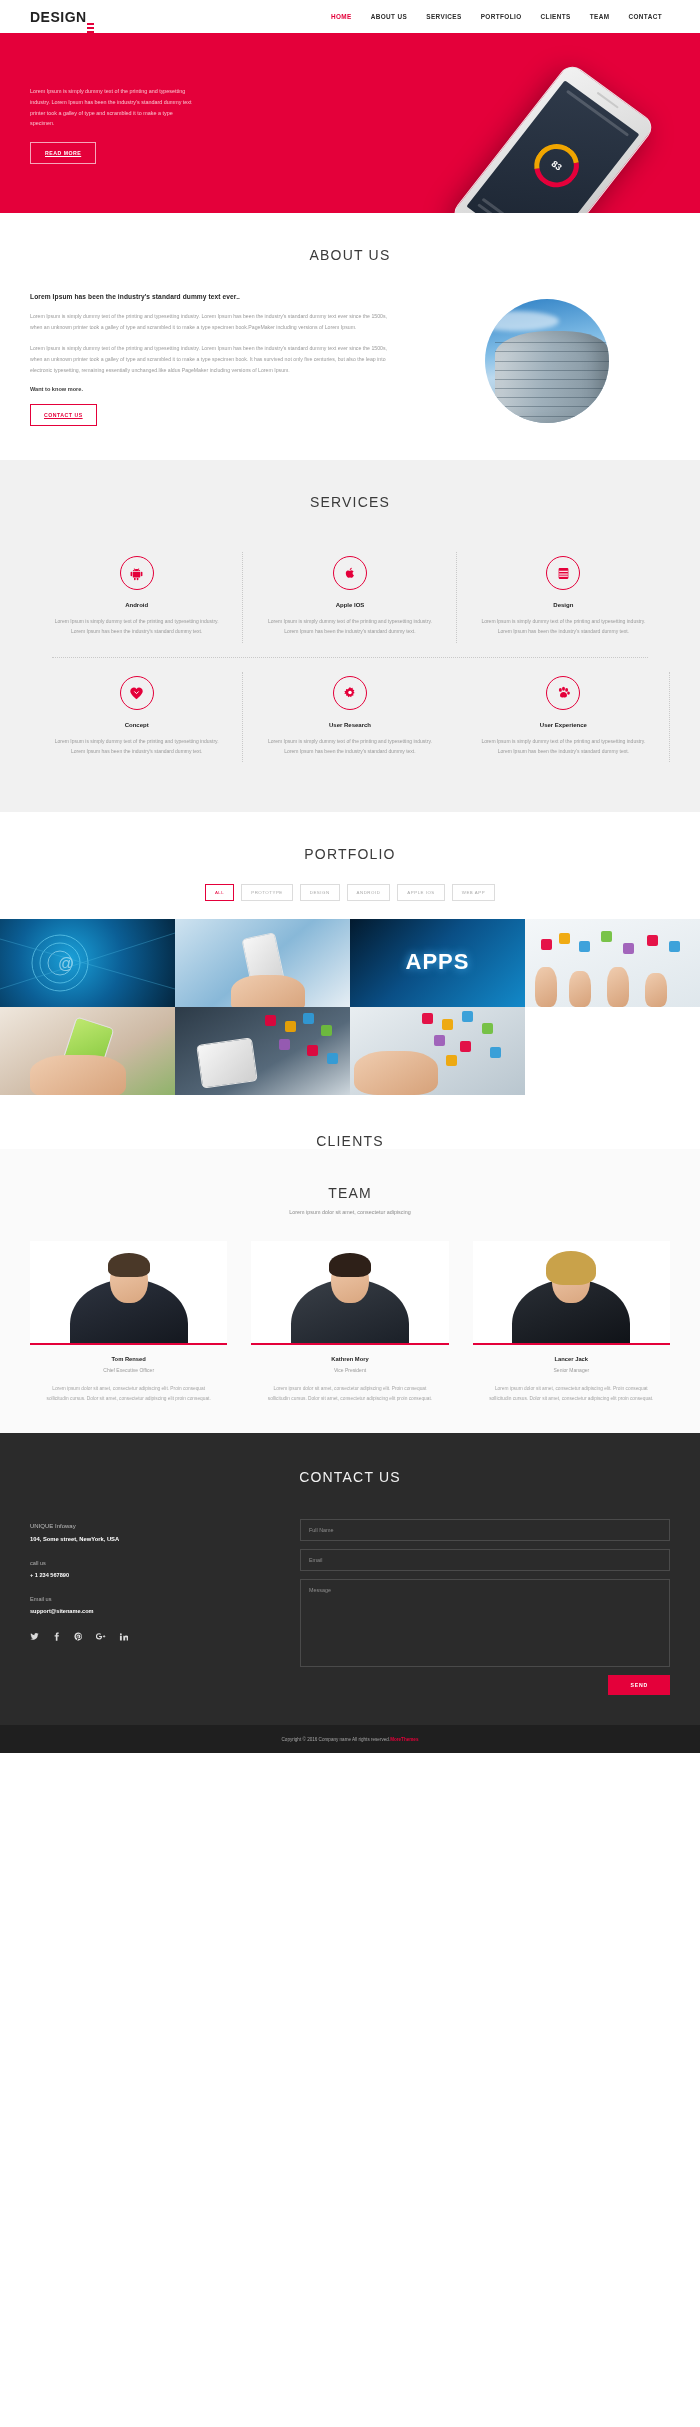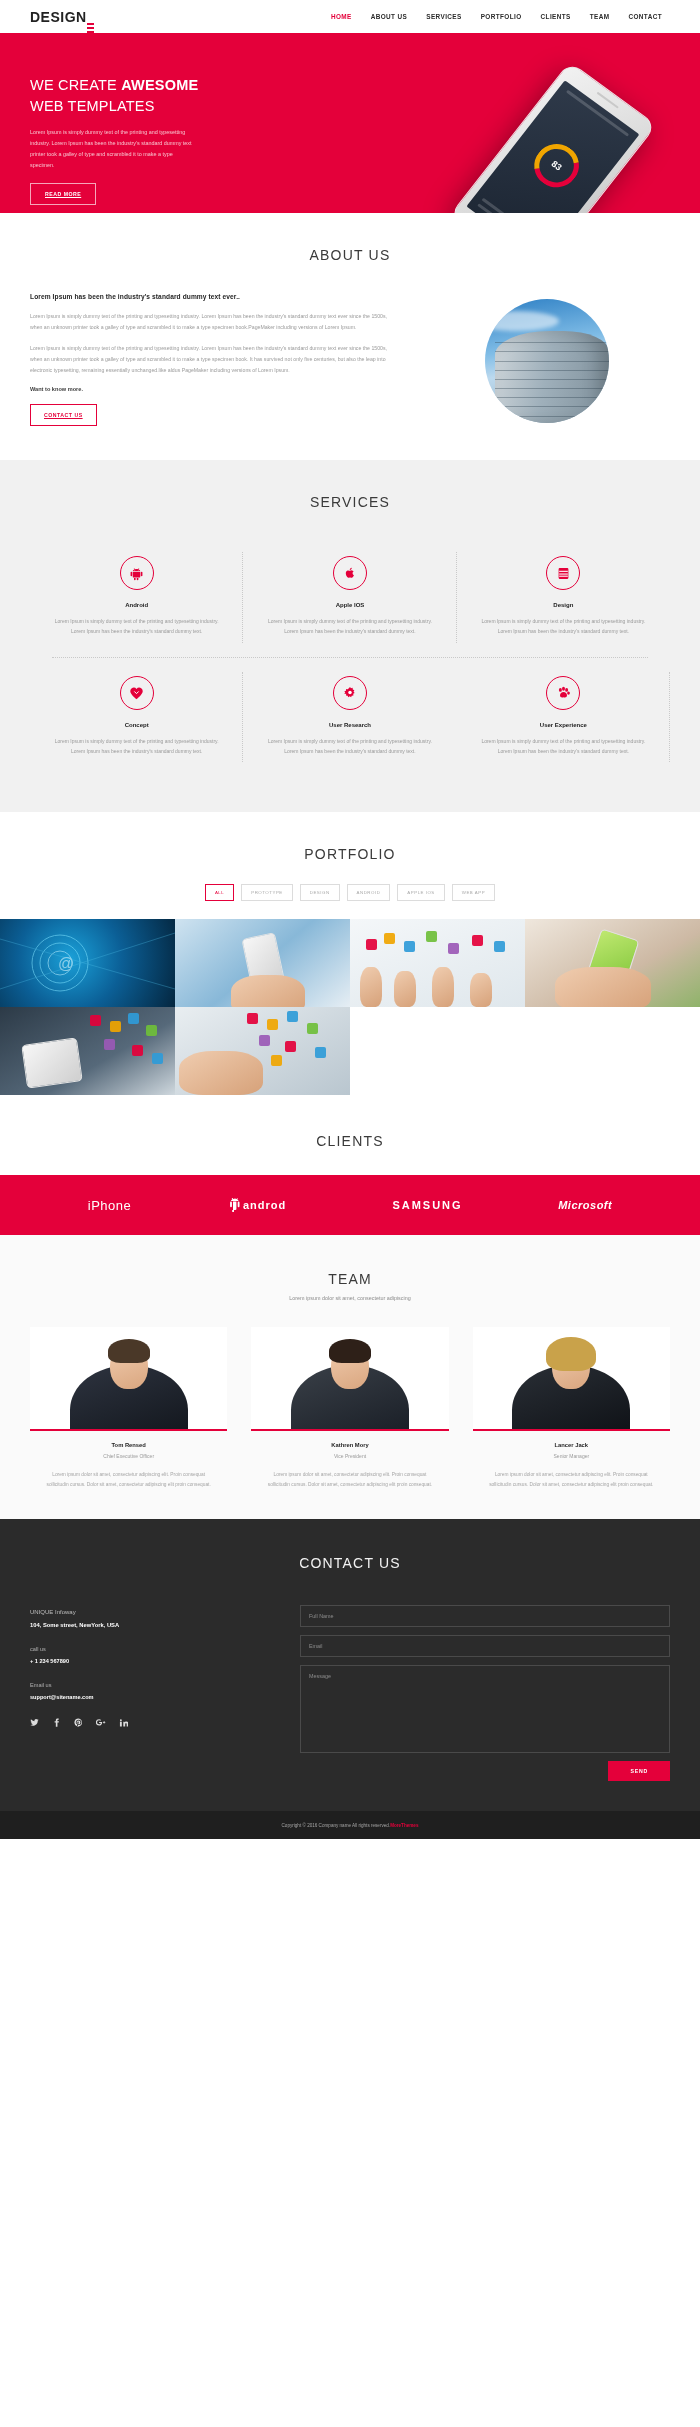--- a/index.html
+++ b/index.html
@@ -271,24 +271,20 @@
       <a href="#">PORTFOLIO</a>
       <a href="#">CLIENTS</a>
       <a href="#">TEAM</a>
       <a href="#">CONTACT</a>
     </div>
   </div>
 
   <div class="hero">
     <div class="hero-inner">
       <div class="hero-text">
-        <h1>
-          <span>WE CREATE </span><b>AWESOME</b><br>
-          <span>WEB TEMPLATES</span>
-        </h1>
         <p>Lorem Ipsum is simply dummy text of the printing and typesetting industry. Lorem Ipsum has been the industry's standard dummy text printer took a galley of type and scrambled it to make a type specimen.</p>
         <a href="#" class="btn-outline-white">READ MORE</a>
       </div>
       <div class="phone">
         <div class="phone-body">
           <div class="phone-speaker"></div>
           <div class="phone-screen">
             <div class="screen-bar" style="top:6px;"></div>
             <div class="ring-wrap">
               <div class="ring">
@@ -427,20 +423,23 @@
           <circle cx="60" cy="44" r="12" fill="none" stroke="#bff0ff" stroke-width="1"></circle>
           <line x1="0" y1="20" x2="175" y2="70" stroke="#4fbfe8" stroke-width=".6"></line>
           <line x1="0" y1="70" x2="175" y2="14" stroke="#4fbfe8" stroke-width=".6"></line>
           <text x="58" y="50" fill="#e9fbff" font-size="16" font-family="sans-serif">@</text>
         </svg>
       </div>
       <div class="pf-item pf-2">
         <div class="pf-phone" style="left:72px; top:16px; transform:rotate(-12deg);"></div>
         <div class="pf-hand" style="left:56px; top:56px; width:74px; height:40px;"></div>
       </div>
+      <div class="pf-item pf-4">
+        <div class="pf-label">APPS</div>
+      </div>
       <div class="pf-item pf-5">
         <div class="pf-tiles">
           <i style="left:16px;top:20px;background:#e4003a"></i>
             <i style="left:34px;top:14px;background:#f0a500"></i>
           <i style="left:54px;top:22px;background:#2f9bd8"></i>
             <i style="left:76px;top:12px;background:#6fbf3a"></i>
           <i style="left:98px;top:24px;background:#9b59b6"></i>
             <i style="left:122px;top:16px;background:#e4003a"></i>
           <i style="left:144px;top:22px;background:#2f9bd8"></i>
         </div>
@@ -476,31 +475,20 @@
           <i style="left:140px;top:40px;background:#2f9bd8"></i>
             <i style="left:96px;top:48px;background:#f0a500"></i>
         </div>
         <div class="pf-hand" style="left:4px;top:44px;width:84px;height:44px;"></div>
       </div>
     </div>
   </div>
 
   <div class="clients">
     <div class="sec-title">CLIENTS</div>
-    <div class="clients-bar">
-      <div class="client-logo cl-iphone">iPhone</div>
-      <div class="client-logo cl-android">
-        <svg width="70" height="16" viewBox="0 0 70 16" fill="#fff">
-          <path d="M6 5.5h3.4v7.2A1.2 1.2 0 0 1 8.2 14H7v1.4a.9.9 0 1 1-1.8 0V14H6V5.5zM4 5.6a.9.9 0 0 1 .9.9v3.8a.9.9 0 1 1-1.8 0V6.5a.9.9 0 0 1 .9-.9zm7.6 0a.9.9 0 0 1 .9.9v3.8a.9.9 0 1 1-1.8 0V6.5a.9.9 0 0 1 .9-.9zM5.6 2l.6 1a4.4 4.4 0 0 1 3.5 0l.6-1 .5.3-.6 1A3.8 3.8 0 0 1 11.6 5H3.9a3.8 3.8 0 0 1 1.4-1.7l-.6-1 .5-.3z"></path>
-          <text x="16" y="13" font-size="11" font-family="sans-serif" font-weight="bold" letter-spacing="1">androd</text>
-        </svg>
-      </div>
-      <div class="client-logo cl-samsung">SAMSUNG</div>
-      <div class="client-logo cl-microsoft">Microsoft</div>
-    </div>
   </div>
 
   <div class="team section">
     <div class="wrap">
       <div class="sec-title">TEAM</div>
       <div class="sec-sub">Lorem ipsum dolor sit amet, consectetur adipiscing</div>
       <div class="team-grid">
         <div class="member">
           <div class="member-photo">
             <div class="mp-body" style="background:linear-gradient(160deg,#2e3440,#14181f);"></div>

